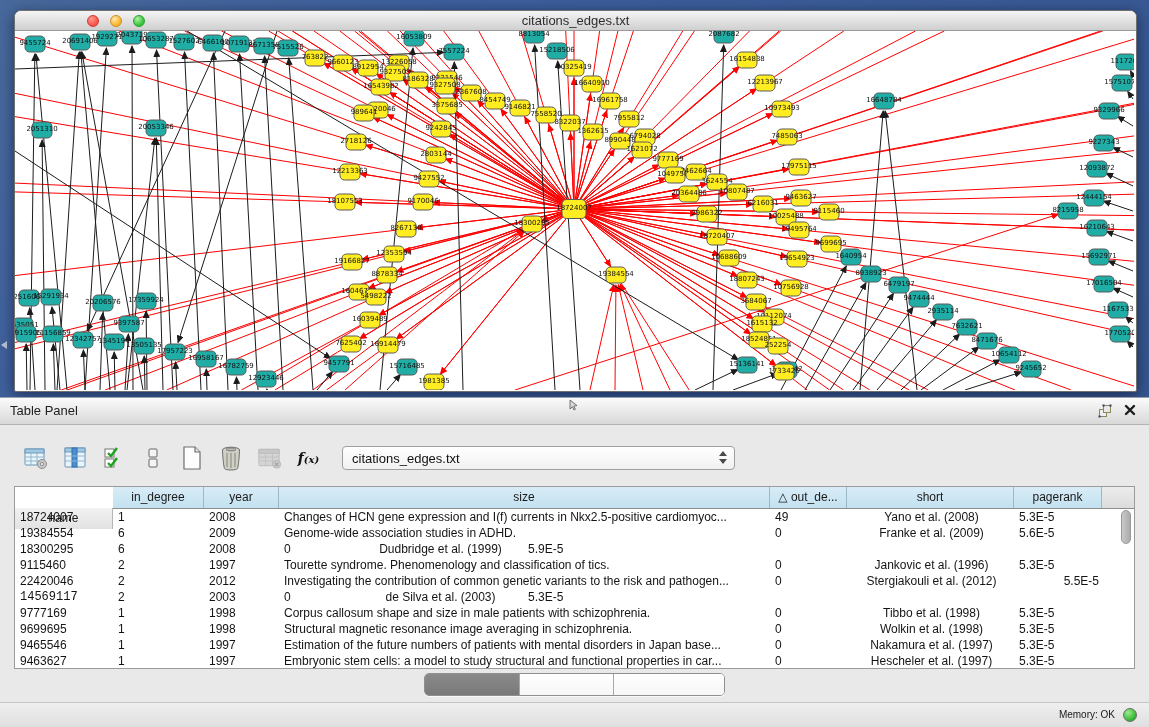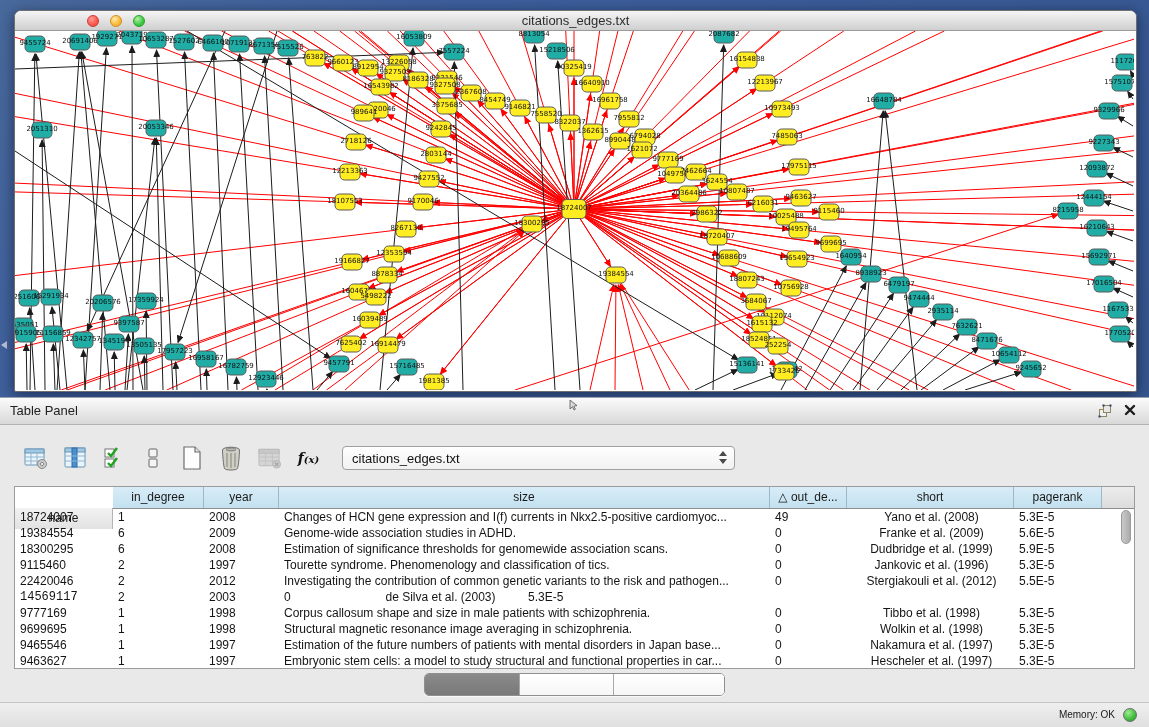--- a/index.html
+++ b/index.html
@@ -976,42 +976,41 @@
           <div class="td" style="width: 75px;">2009</div>
           <div class="td" style="width: 491px;">Genome-wide association studies in ADHD.</div>
           <div class="td" style="width: 77px;">0</div>
           <div class="td center" style="width: 167px;">Franke et al. (2009)</div>
           <div class="td" style="width: 88px;">5.6E-5</div>
         </div>
         <div class="tr">
           <div class="td" style="width: 98px;">18300295</div>
           <div class="td" style="width: 91px;">6</div>
           <div class="td" style="width: 75px;">2008</div>
-          <div class="td" style="width: 491px;">Estimation of significance thresholds for genomewide association scans.</div>
           <div class="td" style="width: 77px;">0</div>
           <div class="td center" style="width: 167px;">Dudbridge et al. (1999)</div>
           <div class="td" style="width: 88px;">5.9E-5</div>
         </div>
         <div class="tr">
           <div class="td" style="width: 98px;">9115460</div>
           <div class="td" style="width: 91px;">2</div>
           <div class="td" style="width: 75px;">1997</div>
           <div class="td" style="width: 491px;">Tourette syndrome. Phenomenology and classification of tics.</div>
           <div class="td" style="width: 77px;">0</div>
           <div class="td center" style="width: 167px;">Jankovic et al. (1996)</div>
           <div class="td" style="width: 88px;">5.3E-5</div>
         </div>
         <div class="tr">
           <div class="td" style="width: 98px;">22420046</div>
           <div class="td" style="width: 91px;">2</div>
           <div class="td" style="width: 75px;">2012</div>
           <div class="td" style="width: 491px;">Investigating the contribution of common genetic variants to the risk and pathogen...</div>
           <div class="td" style="width: 77px;">0</div>
           <div class="td center" style="width: 167px;">Stergiakouli et al. (2012)</div>
-          <div class="td" style="width: 88px;">5.5E-5</div>
+          <div class="td" style="width: 88px; text-align: right;">5.5E-5</div>
         </div>
         <div class="tr">
           <div class="td" style="width: 98px; font-family: Liberation Mono, monospace;">14569117</div>
           <div class="td" style="width: 91px;">2</div>
           <div class="td" style="width: 75px;">2003</div>
           <div class="td" style="width: 77px;">0</div>
           <div class="td center" style="width: 167px;">de Silva et al. (2003)</div>
           <div class="td" style="width: 88px;">5.3E-5</div>
         </div>
         <div class="tr">

